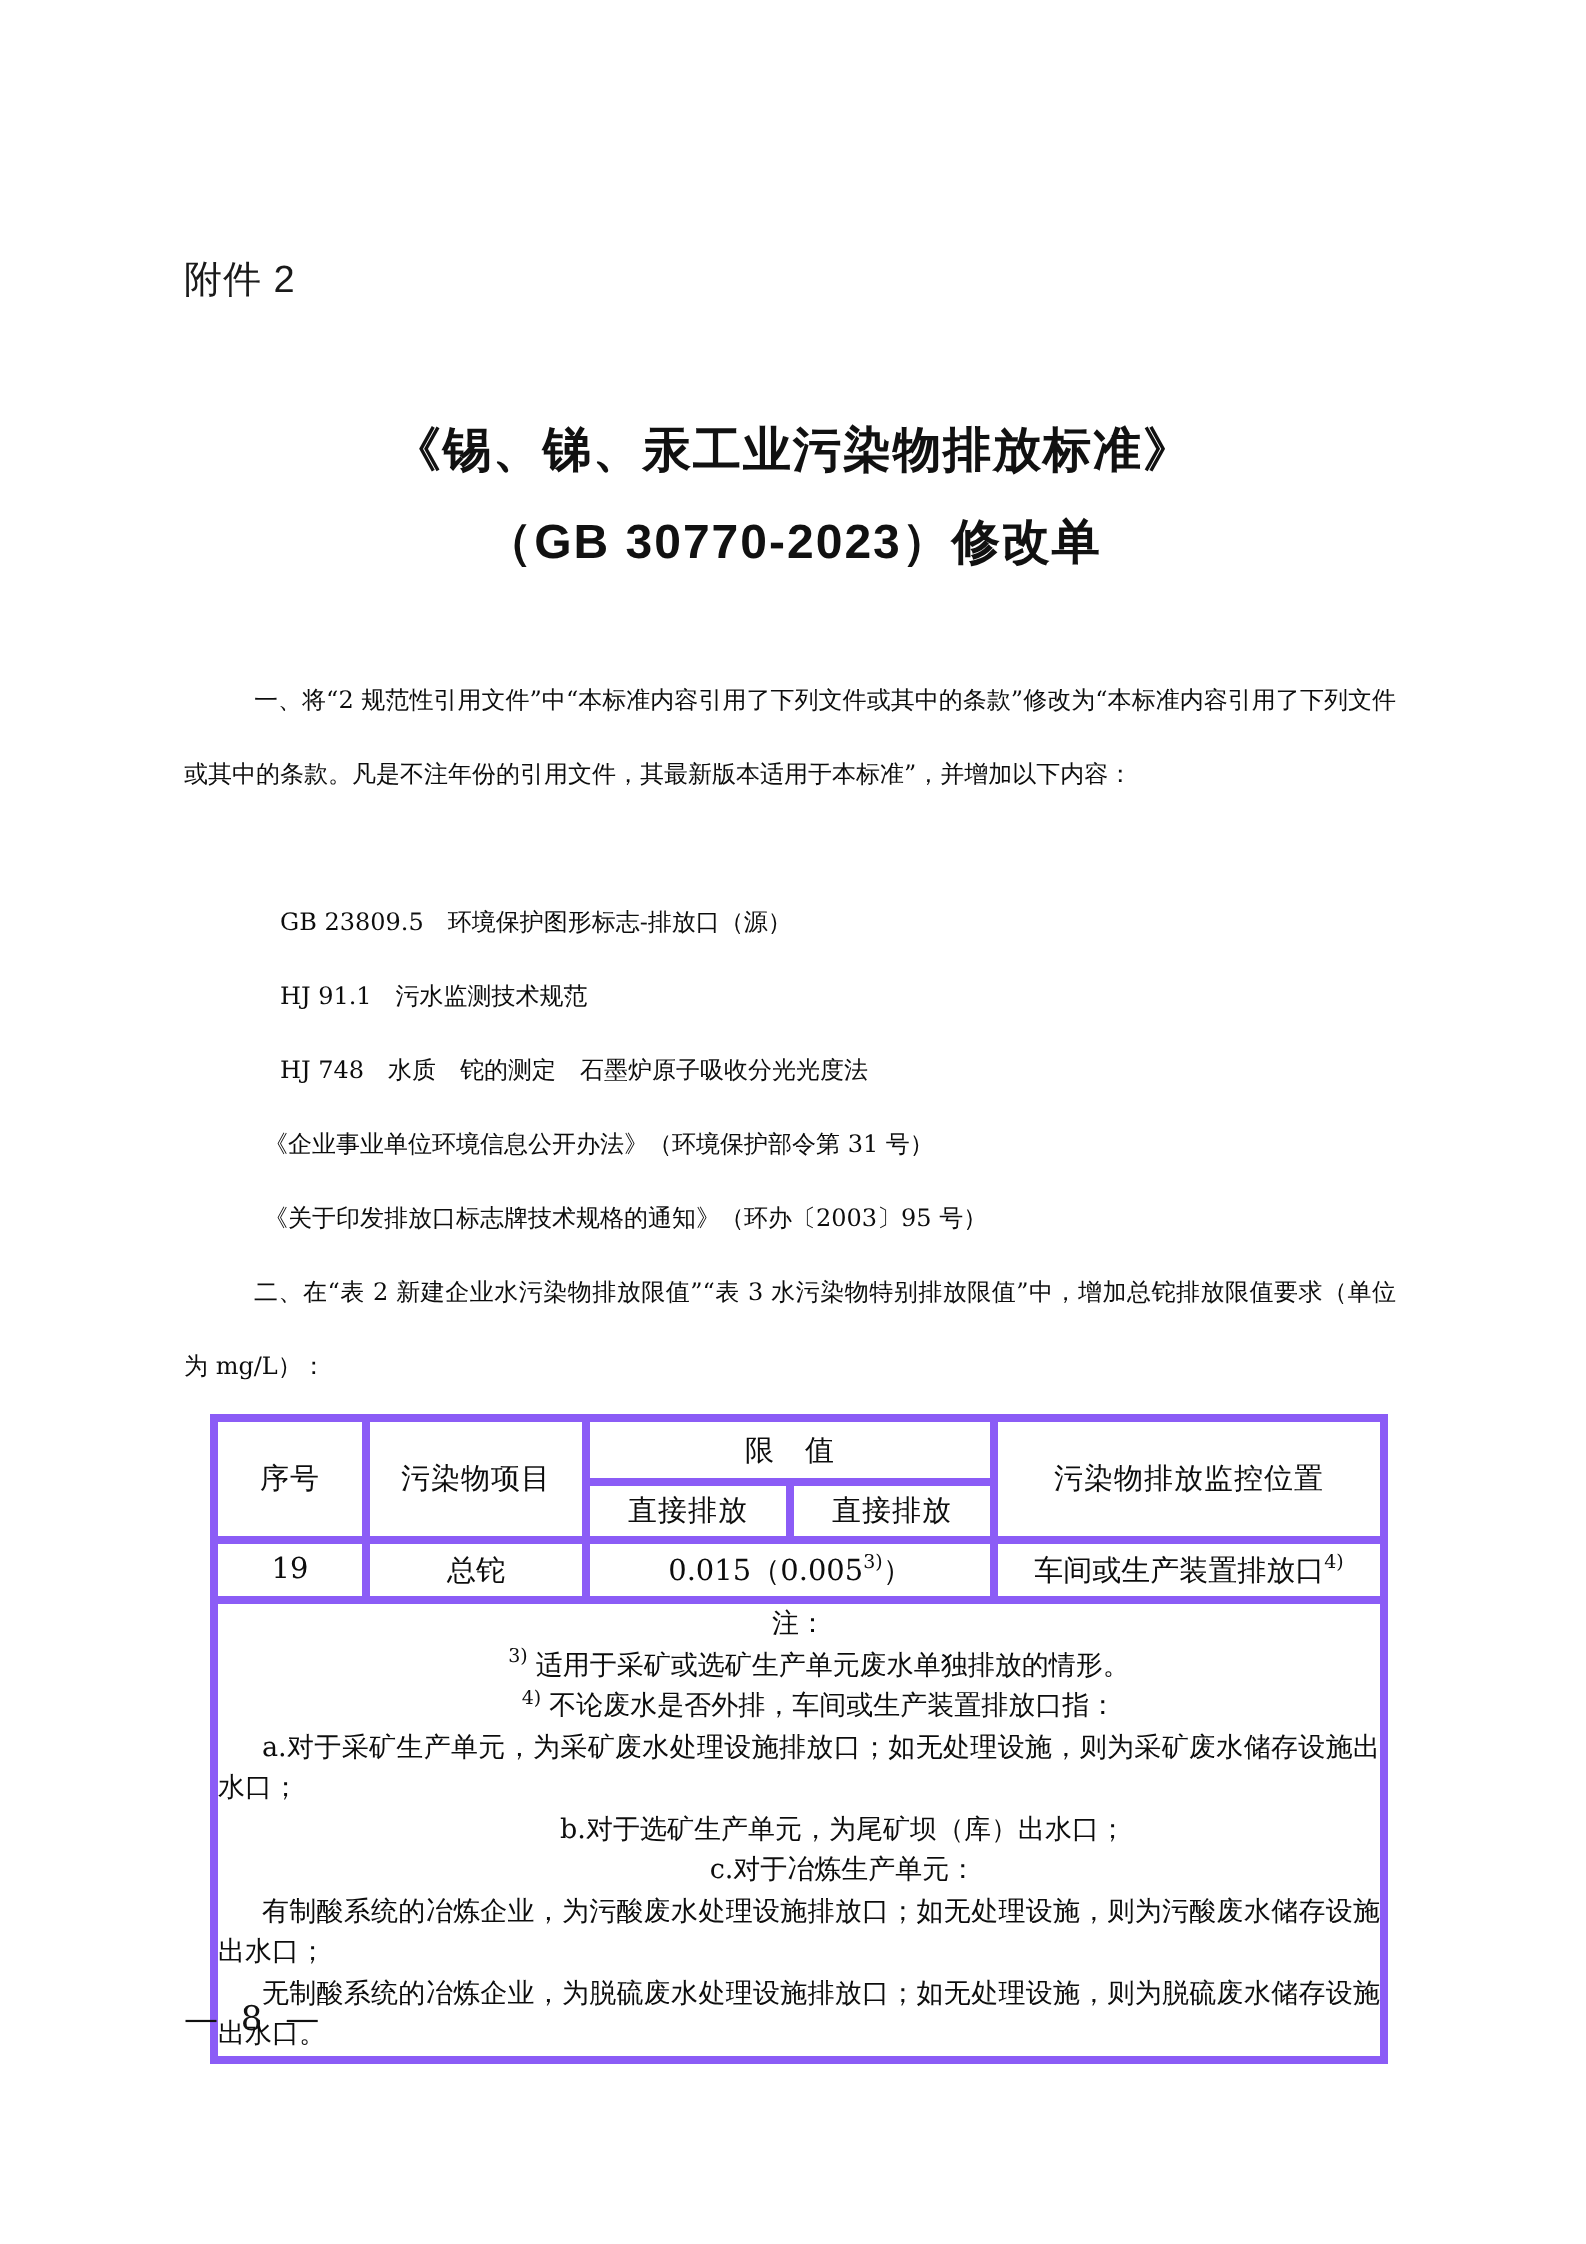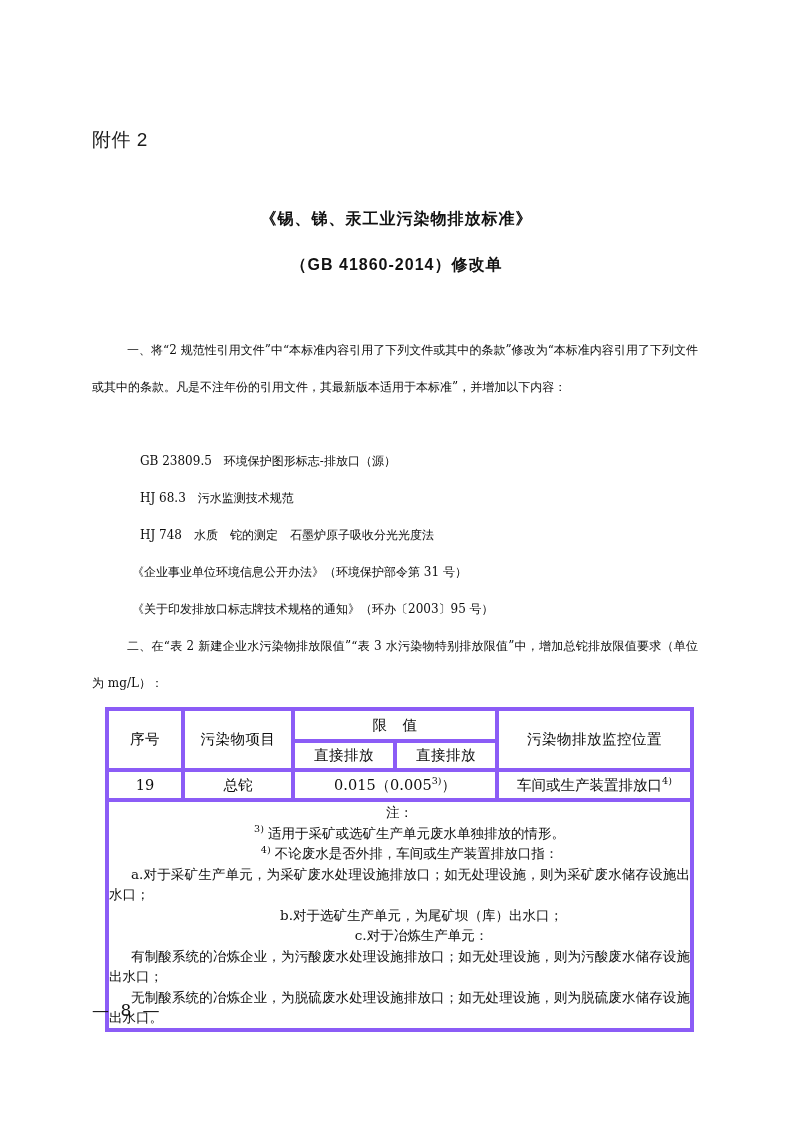--- a/index.html
+++ b/index.html
@@ -36,21 +36,21 @@
   }
 
   
   .doc-title {
     position: absolute;
     left: 0;
     width: 793px;
     text-align: center;
     font-family: "Liberation Sans", "DejaVu Sans", sans-serif;
     font-weight: bold;
-    font-size: 16px;
+    font-size: 24px;
     letter-spacing: 1px;
     color: #111111;
   }
   .doc-title.line1 { top: 209px; }
   .doc-title.line2 { top: 255px; }
 
   
   .body-block {
     position: absolute;
     left: 92px;
@@ -168,29 +168,29 @@
 </style>
 </head>
 <body>
 
 <div class="page">
 
   <div class="attach-label">附件 2</div>
 
   <div class="doc-title line1">《锡、锑、汞工业污染物排放标准》</div>
 
-  <div class="doc-title line2">（GB 41860-2014）修改单</div>
+  <div class="doc-title line2">（GB 30770-2023）修改单</div>
 
   <div class="body-block sec1">
     <p class="para">一、将“2 规范性引用文件”中“本标准内容引用了下列文件或其中的条款”修改为“本标准内容引用了下列文件或其中的条款。凡是不注年份的引用文件，其最新版本适用于本标准”，并增加以下内容：</p>
   </div>
 
   <div class="body-block refs">
     <p class="ref-line">GB 23809.5　环境保护图形标志-排放口（源）</p>
-    <p class="ref-line">HJ 68.3　污水监测技术规范</p>
+    <p class="ref-line">HJ 91.1　污水监测技术规范</p>
     <p class="ref-line">HJ 748　水质　铊的测定　石墨炉原子吸收分光光度法</p>
     <p class="ref-line tight">《企业事业单位环境信息公开办法》（环境保护部令第 31 号）</p>
     <p class="ref-line tight">《关于印发排放口标志牌技术规格的通知》（环办〔2003〕95 号）</p>
   </div>
 
   <div class="body-block sec2">
     <p class="para">二、在“表 2 新建企业水污染物排放限值”“表 3 水污染物特别排放限值”中，增加总铊排放限值要求（单位为 mg/L）：</p>
   </div>
 
   <div class="tbl-wrap">

